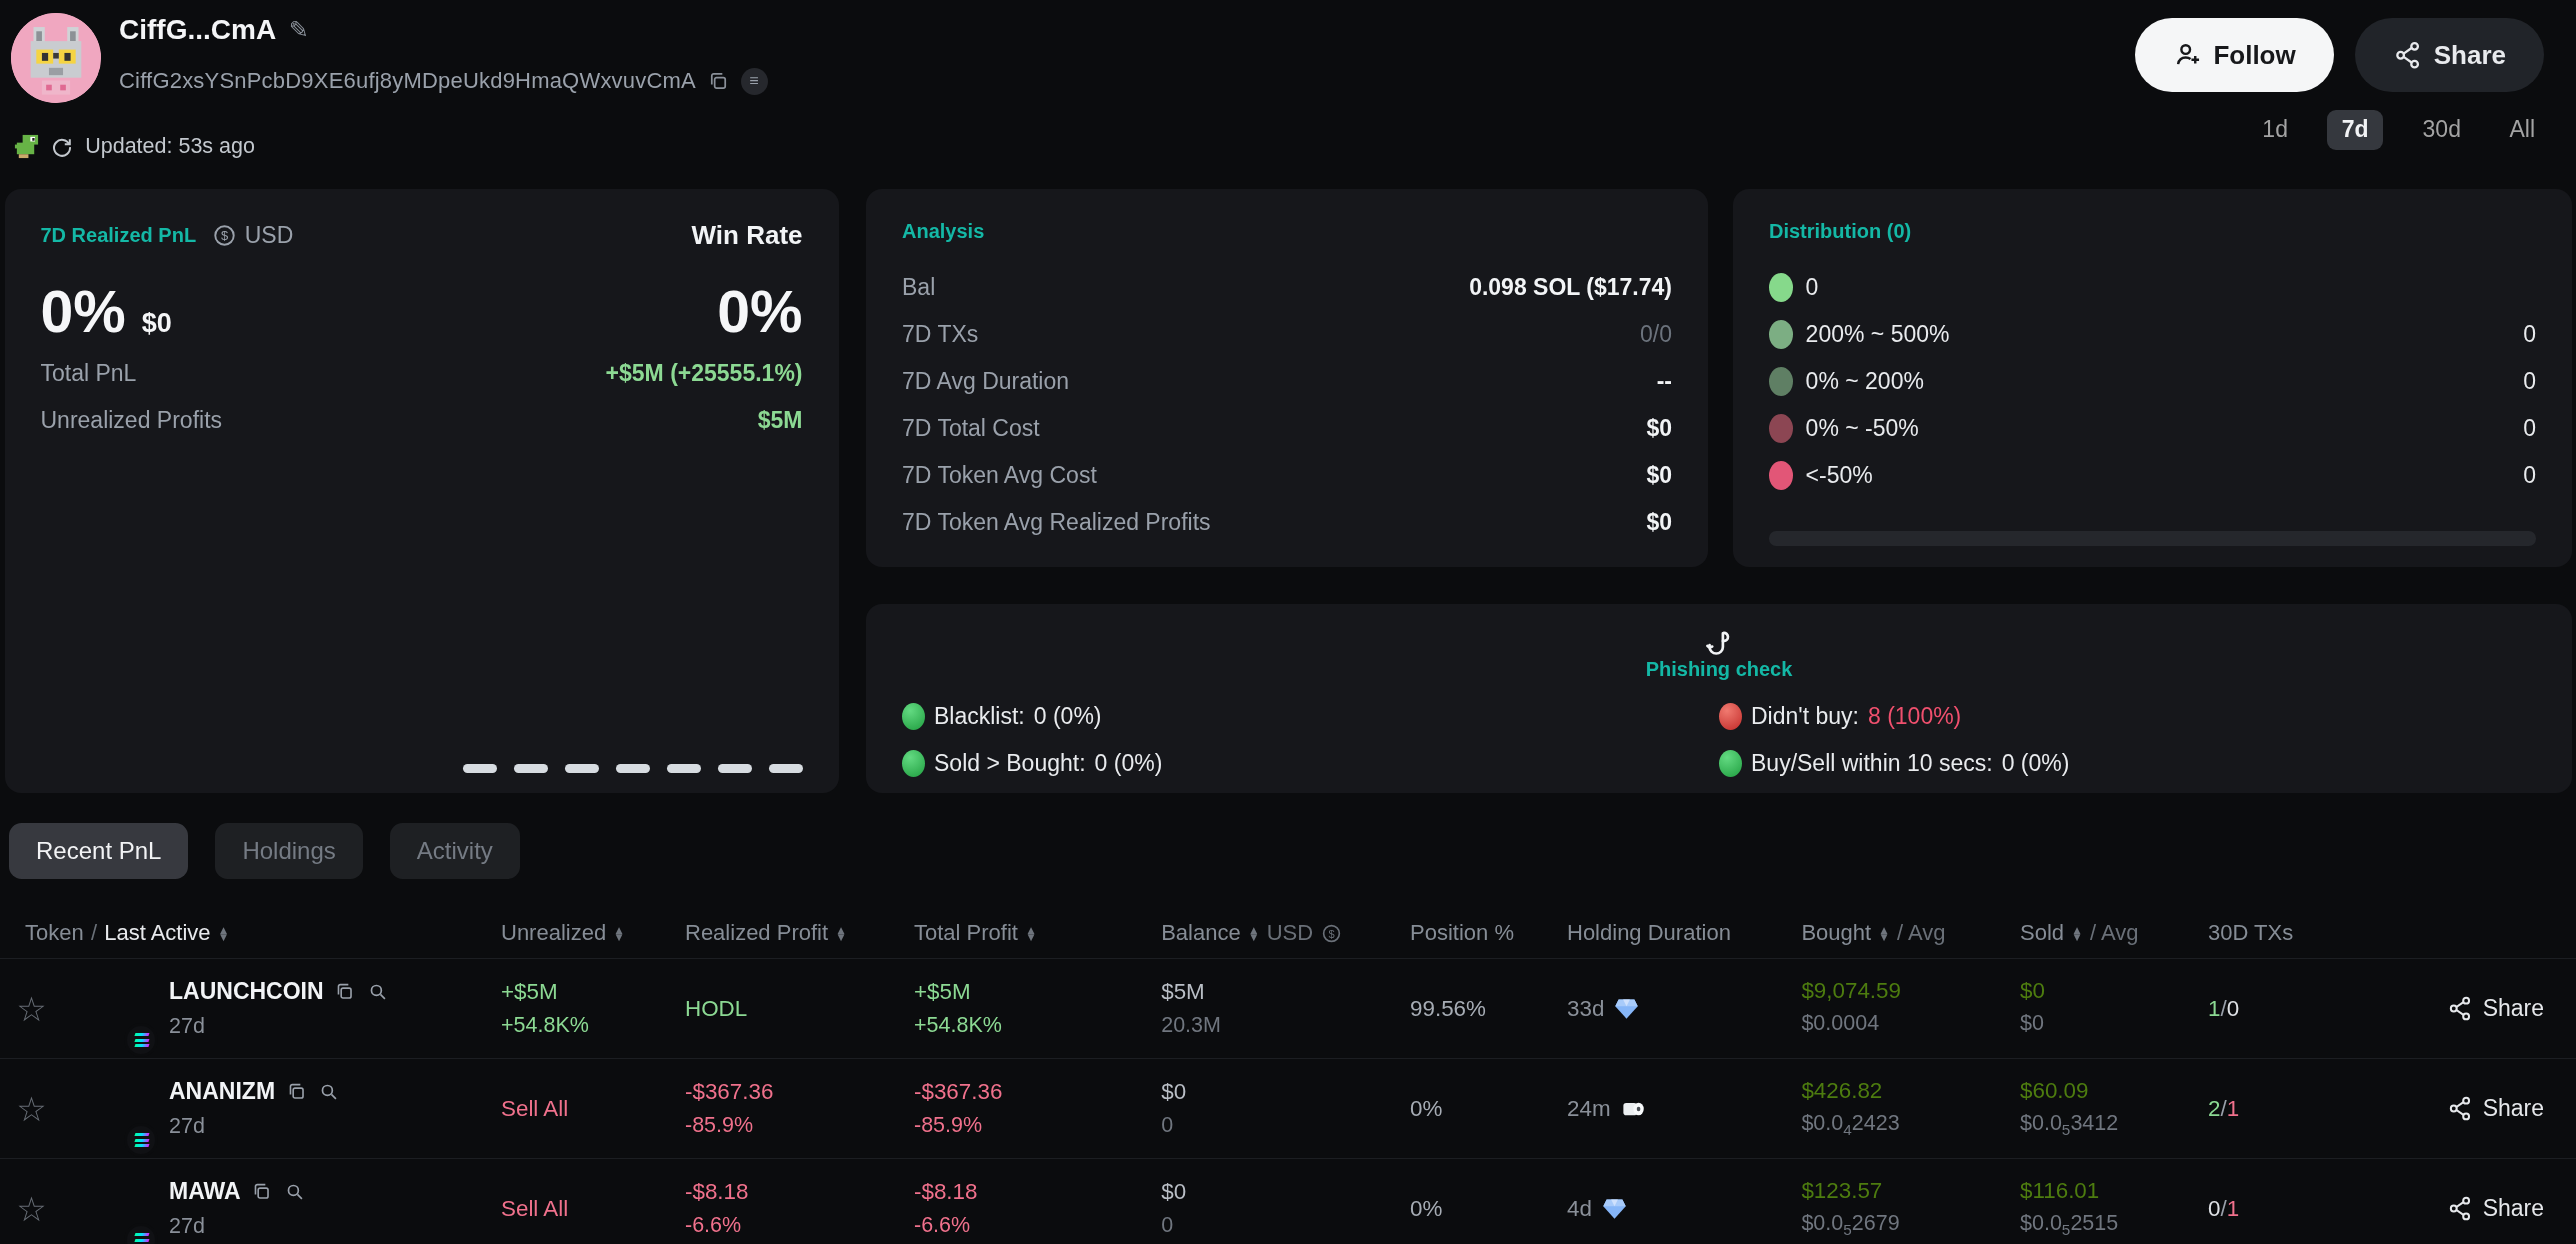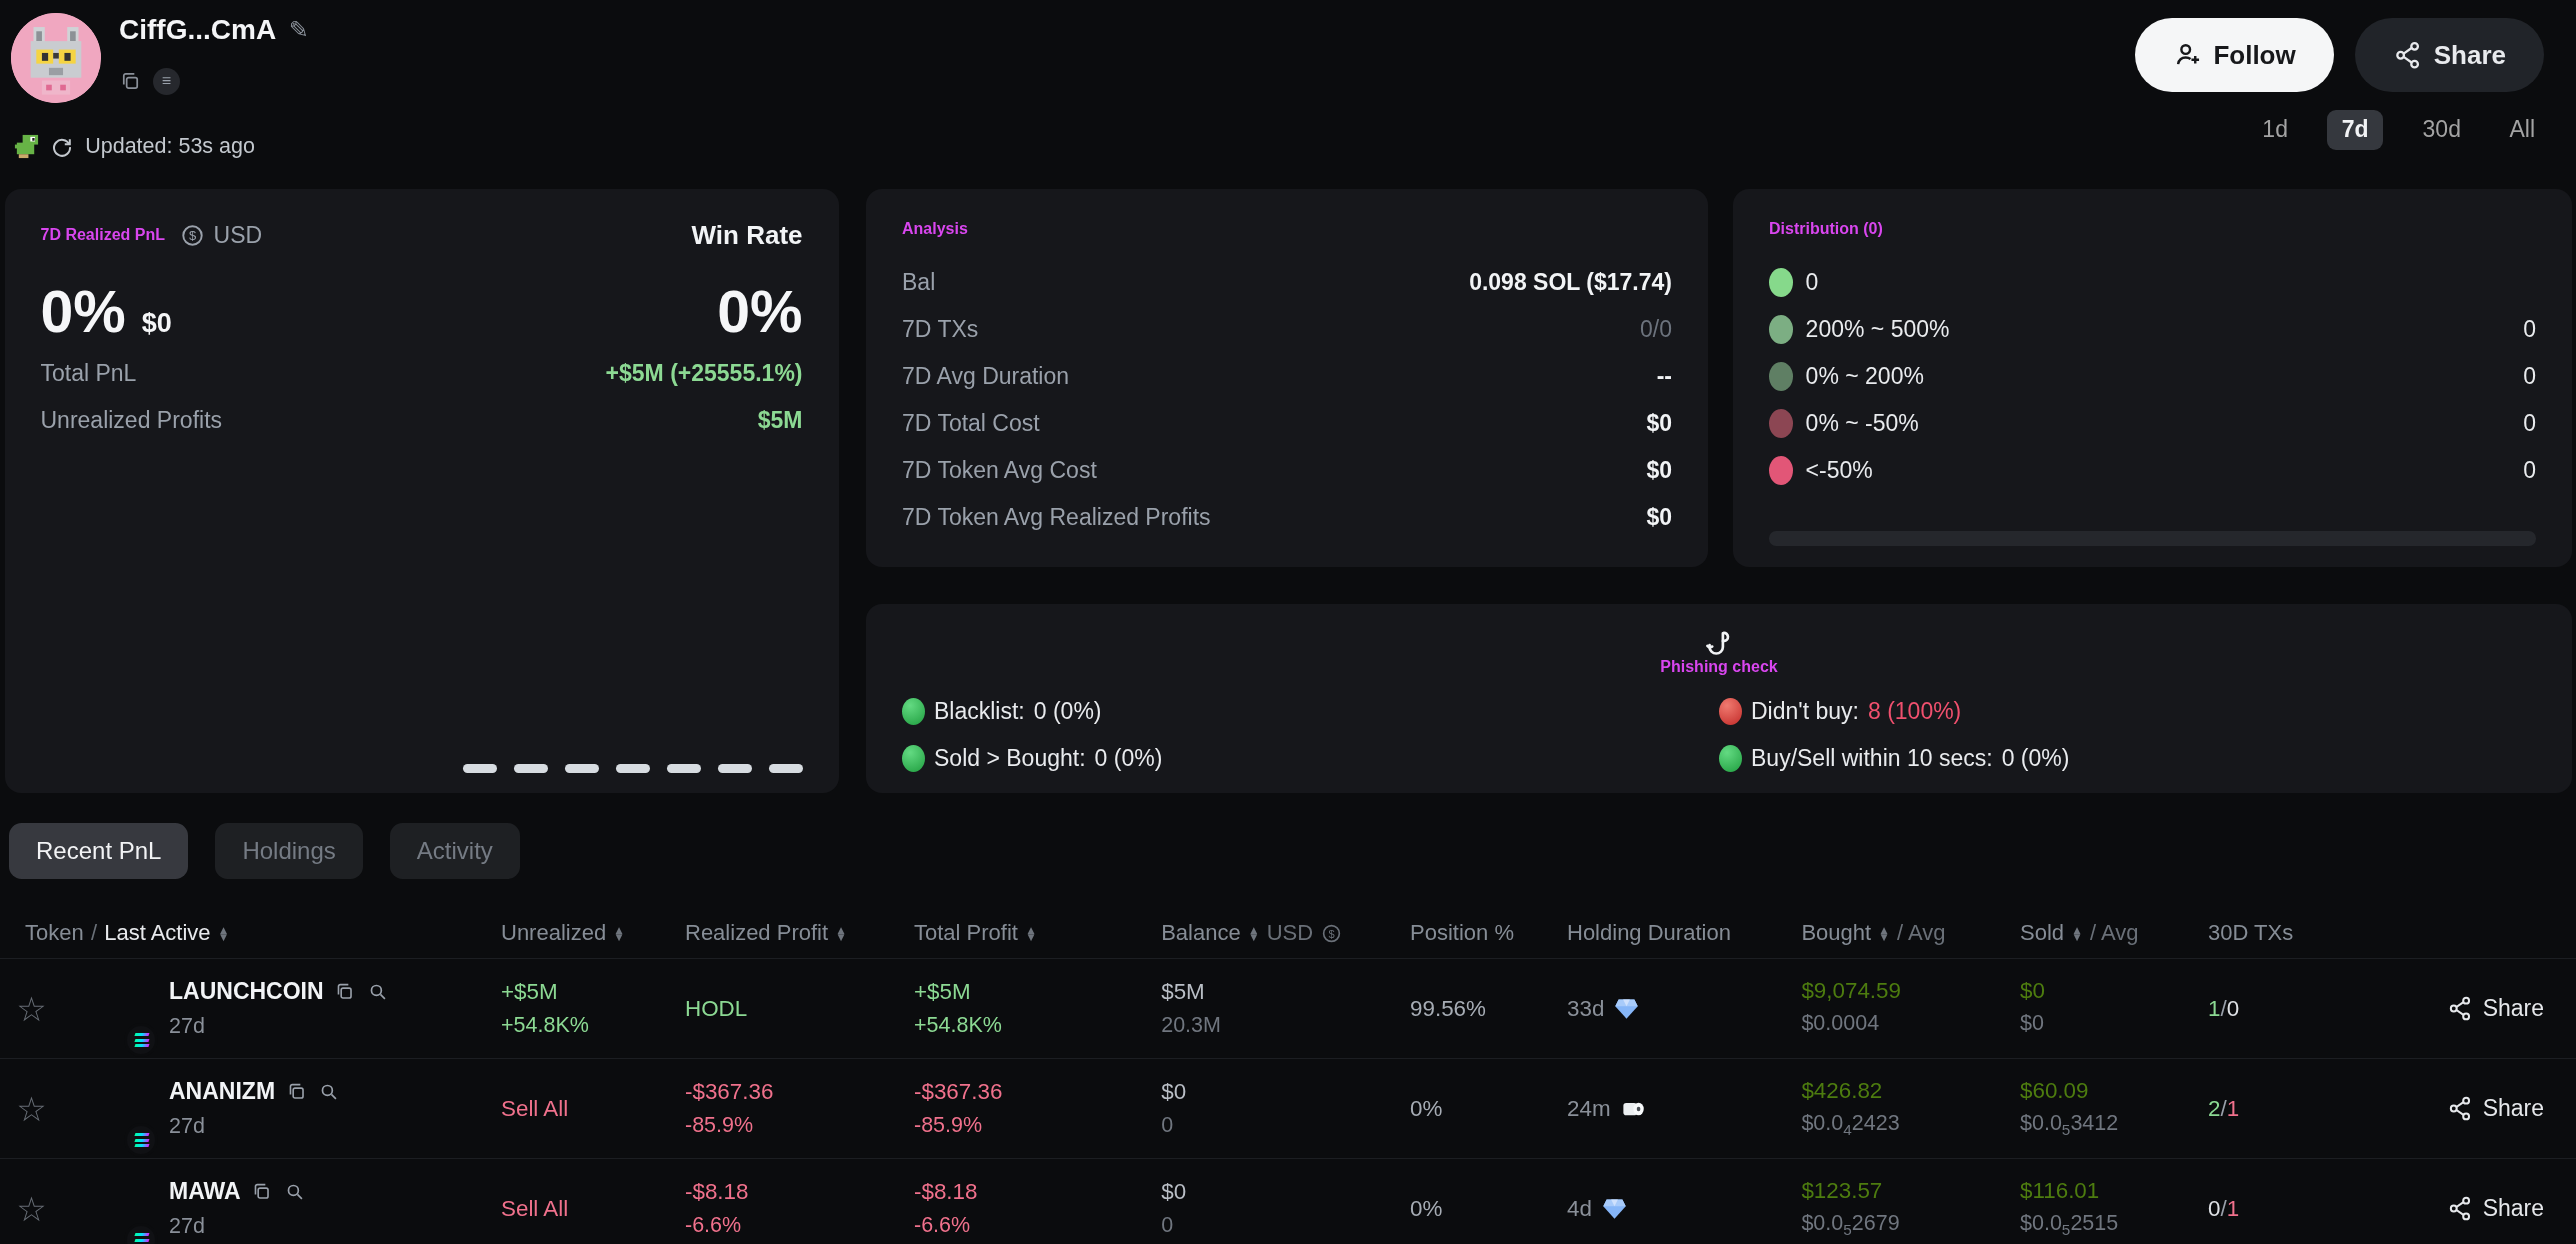--- a/index.html
+++ b/index.html
@@ -32,21 +32,21 @@
   .updated-row{left:12.6px;top:133px;display:flex;align-items:center;gap:10.8px;color:#c3c8ce;font-size:21.5px;}
   .refresh-ic svg{width:24px;height:24px;color:#c3c8ce;}
 
   
   .panel{background:#16171b;border-radius:16px;}
   .p-pnl{left:4.5px;top:189px;width:834px;height:604px;padding:30.5px 36px;box-sizing:border-box;}
   .p-analysis{left:866px;top:189px;width:842px;height:378px;padding:30.5px 36px;box-sizing:border-box;}
   .p-dist{left:1733px;top:189px;width:839px;height:378px;padding:30.5px 36px;box-sizing:border-box;}
   .p-phish{left:866px;top:604px;width:1706px;height:189px;padding:25px 36px;box-sizing:border-box;}
 
-  .panel-title{font-size:16px;font-weight:700;color:#d946ef;}
+  .panel-title{font-size:20px;font-weight:700;color:#14b8a6;}
   .pnl-head{display:flex;align-items:center;}
   .cur-ic svg{width:27px;height:27px;color:#9aa1ab;margin-left:14.4px;}
   .cur-lbl{font-size:23px;color:#9aa1ab;margin-left:7.2px;flex:1;}
   .winrate-lbl{font-size:26px;font-weight:700;color:#f2f4f6;}
   .pnl-nums{margin-top:27px;display:flex;align-items:baseline;}
   .big{font-size:59px;font-weight:700;color:#f5f6f8;}
   .big-sub{font-size:27px;font-weight:700;color:#f5f6f8;margin-left:16px;flex:1;}
   .pnl-row{display:flex;justify-content:space-between;margin-top:20.6px;align-items:center;}
   .pnl-row.first{margin-top:14.4px;}
   .plabel{font-size:23px;color:#9aa1ab;}
@@ -214,20 +214,21 @@
         <rect x="17.5" y="25.5" width="2" height="2" fill="#e06a92"></rect>
     </svg>
   </div>
 
   <div class="abs idblock">
     <div class="name-row">
       <span class="wallet-name">CiffG...CmA</span>
       <span class="edit-ic">✎</span>
     </div>
     <div class="addr-row">
+      <span class="addr">CiffG2xsYSnPcbD9XE6ufj8yMDpeUkd9HmaQWxvuvCmA</span>
       <span class="ic">
           <svg viewBox="0 0 24 24">
             <use href="#i-copy"></use>
           </svg>
         </span>
       <span class="menu-ic">≡</span>
     </div>
   </div>
 
   <div class="abs actions">

